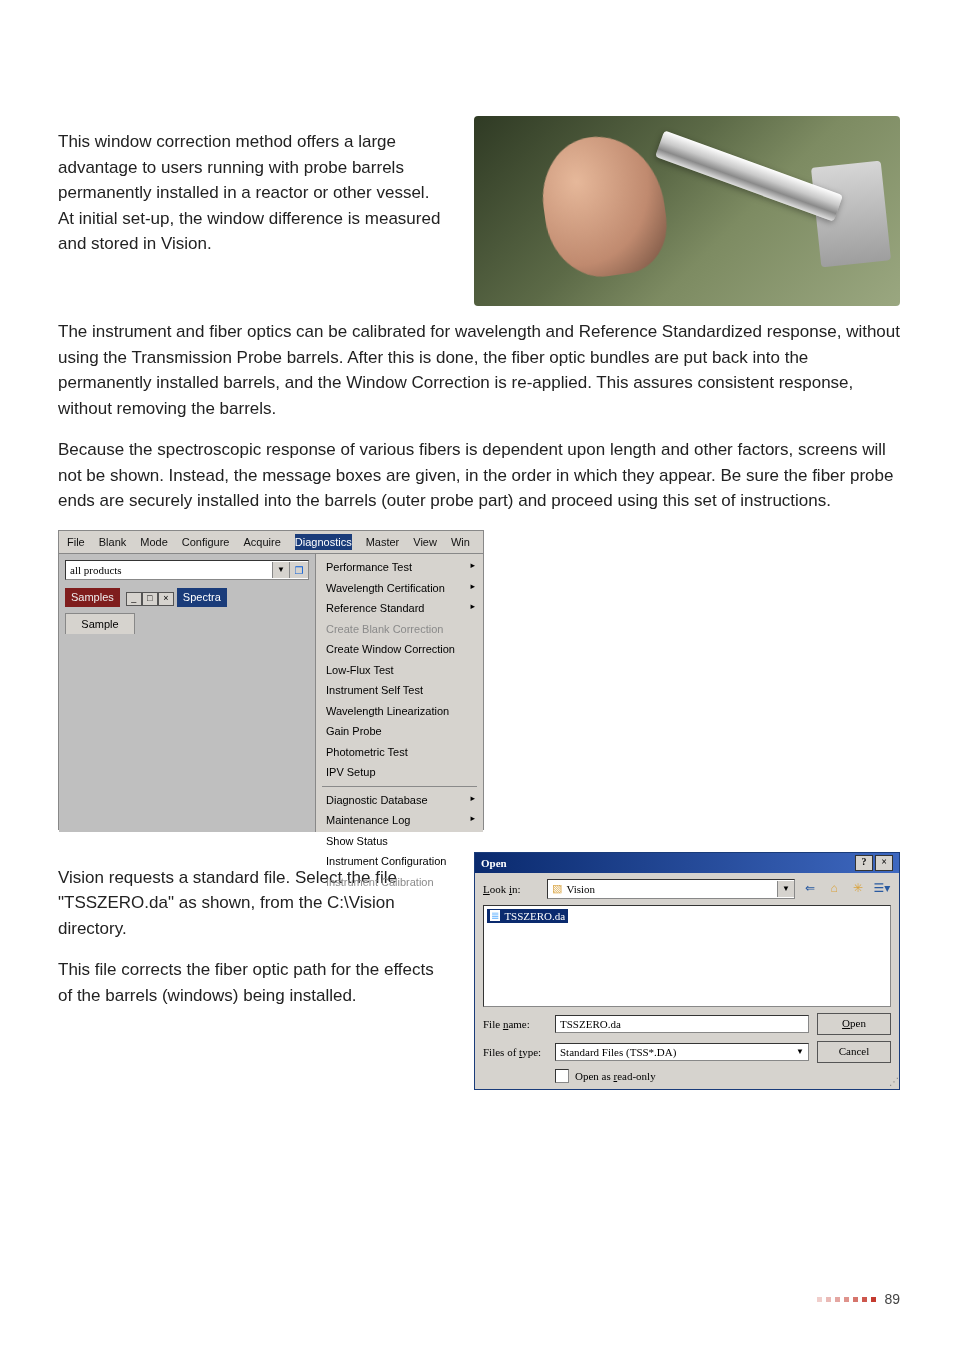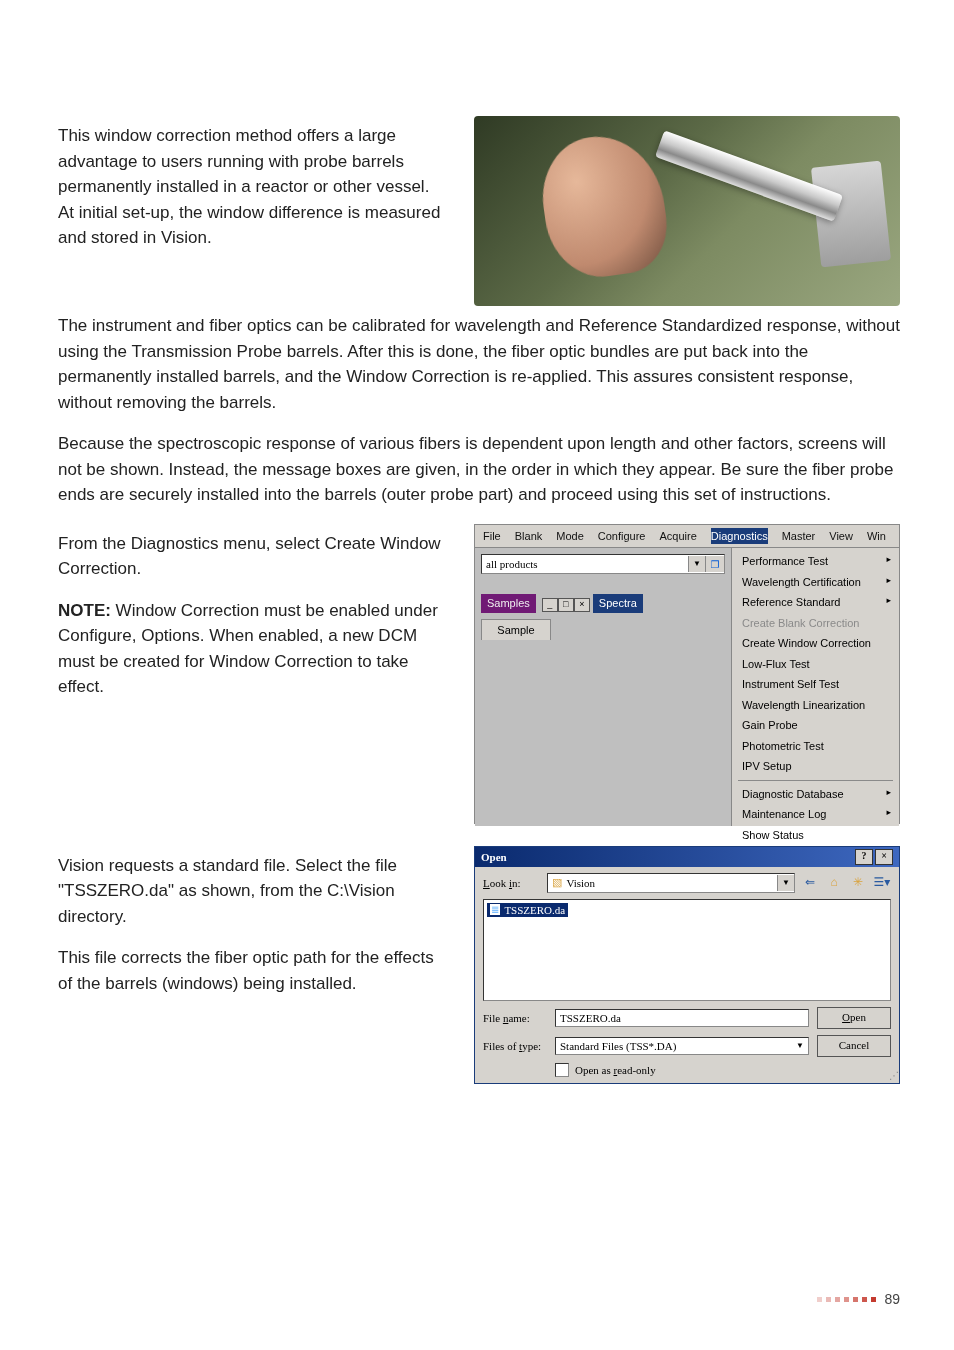--- a/index.html
+++ b/index.html
@@ -10,21 +10,21 @@
     line-height:1.5;
     width:954px;
     height:1350px;
     position:relative;
     box-sizing:border-box;
     padding:116px 54px 48px 58px;
     background:#fff;
   }
   .row{display:flex;gap:26px;align-items:flex-start}
   .col{flex:1 1 50%}
-  p{margin:7px 0 16px 0}
+  p{margin:13px 0 16px 0}
   .note b{font-weight:700}
   .photo{
     flex:0 0 426px;height:190px;border-radius:4px;
     background:linear-gradient(135deg,#2f3a24 0%,#5c6a47 40%,#7d8b62 60%,#9aa780 100%);
     position:relative;overflow:hidden;
   }
   .photo::before{ 
     content:"";position:absolute;left:70px;top:20px;width:120px;height:140px;
     background:radial-gradient(ellipse at 30% 30%,#e6b89a 0%,#c08a6f 60%,#6a4a3a 100%);
     border-radius:50% 60% 40% 50%;
@@ -47,29 +47,29 @@
   .vision{
     flex:0 0 426px;height:300px;border:1px solid #888;background:#bfbfbf;font-family:Tahoma,Arial;font-size:11px;color:#000;
     box-sizing:border-box;position:relative;
   }
   .menubar{display:flex;gap:14px;padding:3px 8px;background:#d6d3ce;border-bottom:1px solid #888}
   .menubar span{color:#111}
   .menubar .hl{background:#1a3c7a;color:#fff;padding:0 0}
   .vis-body{display:flex;height:calc(100% - 20px)}
   .left-pane{flex:0 0 244px;padding:6px;background:#bfbfbf}
   .combo{
-    display:flex;align-items:center;border:1px inset #888;background:#fff;height:18px;margin-bottom:20px;
+    display:flex;align-items:center;border:1px inset #888;background:#fff;height:18px;margin-bottom:8px;
   }
   .combo input{flex:1;border:none;font:11px Tahoma;padding:0 4px;height:16px;outline:none}
   .combo .dd{width:16px;height:16px;background:#d6d3ce;border-left:1px solid #888;display:flex;align-items:center;justify-content:center;font-size:8px}
   .combo .doc{width:18px;height:16px;background:#d6d3ce;border-left:1px solid #888;display:flex;align-items:center;justify-content:center;font-size:10px;color:#0b5ed7}
   .inner-title{
     background:#1a3c7a;color:#fff;font-size:11px;padding:1px 6px;display:inline-flex;align-items:center;gap:6px;margin-right:6px
   }
-  .inner-title.disabled{background:#701a75;color:#eee}
+  .inner-title.disabled{background:#7f1d1d;color:#eee}
   .win-btns{display:inline-flex;gap:0}
   .win-btns span{width:14px;height:12px;border:1px solid #555;background:#d6d3ce;font-size:9px;line-height:10px;text-align:center}
   .sample-tab{
     margin-top:6px;padding:2px 10px;background:#d6d3ce;border:1px solid #888;border-bottom:none;width:48px;text-align:center
   }
   .dropdown{
     flex:1;background:#d6d3ce;border-left:1px solid #888;padding:3px 4px 4px 4px;
   }
   .dd-item{padding:2px 4px 2px 6px;color:#000;display:flex;justify-content:space-between;white-space:nowrap}
   .dd-item.expand::after{content:"▸";font-size:9px;color:#000}
@@ -134,26 +134,20 @@
   </div>
   <div class="photo">
       <div class="bracket"></div>
     </div>
 </div>
 
 <p>The instrument and fiber optics can be calibrated for wavelength and Reference Standardized response, without using the Transmission Probe barrels. After this is done, the fiber optic bundles are put back into the permanently installed barrels, and the Window Correction is re-applied. This assures consistent response, without removing the barrels.</p>
 <p>Because the spectroscopic response of various fibers is dependent upon length and other factors, screens will not be shown. Instead, the message boxes are given, in the order in which they appear. Be sure the fiber probe ends are securely installed into the barrels (outer probe part) and proceed using this set of instructions.</p>
 
 <div class="row">
-  <div class="col">
-    <p>From the Diagnostics menu, select Create Window Correction.</p>
-    <p class="note">
-      <b>NOTE:</b><span> Window Correction must be enabled under Configure, Options. When enabled, a new DCM must be created for Window Correction to take effect.</span>
-    </p>
-  </div>
 
   <div class="vision">
     <div class="menubar" id="menubar">
         <span>File</span>
         <span>Blank</span>
         <span>Mode</span>
         <span>Configure</span>
         <span>Acquire</span>
         <span class="hl">Diagnostics</span>
         <span>Master</span>

